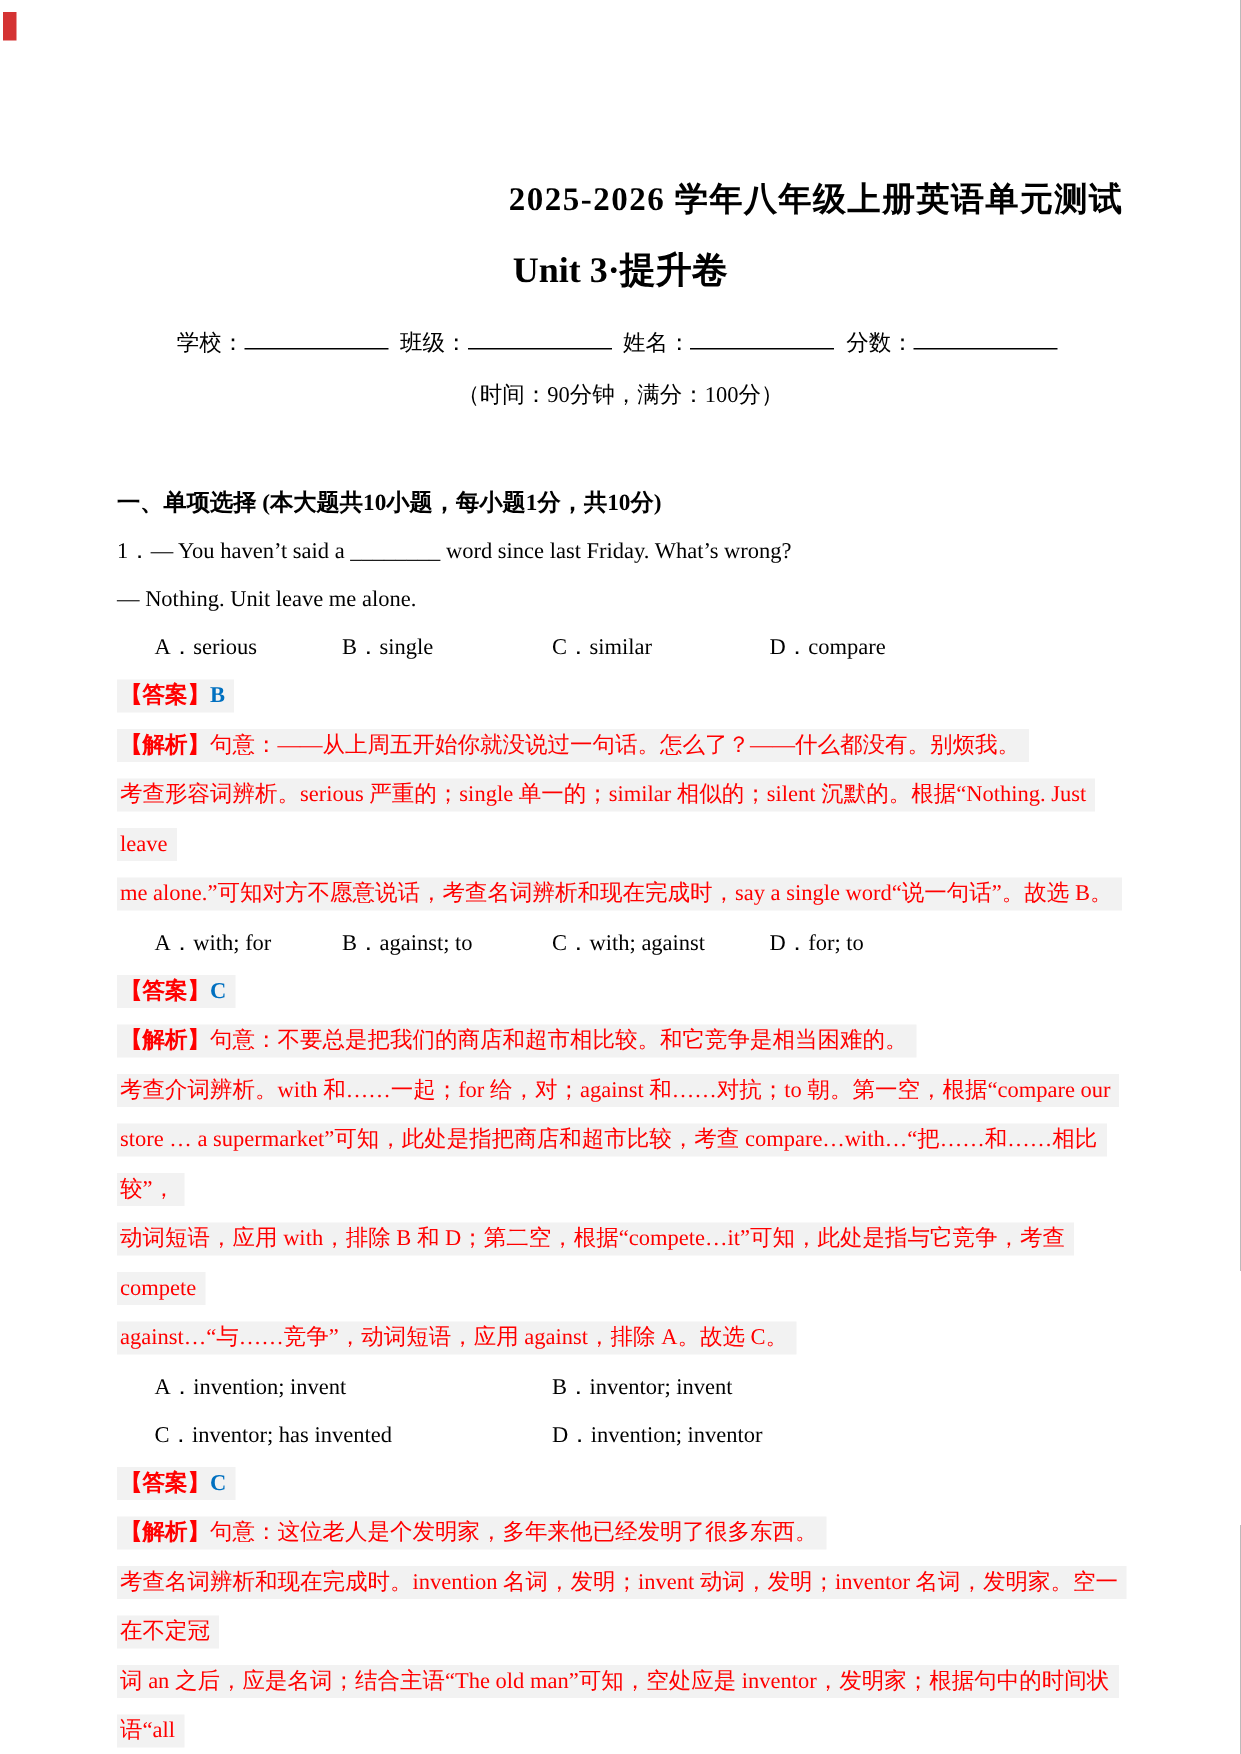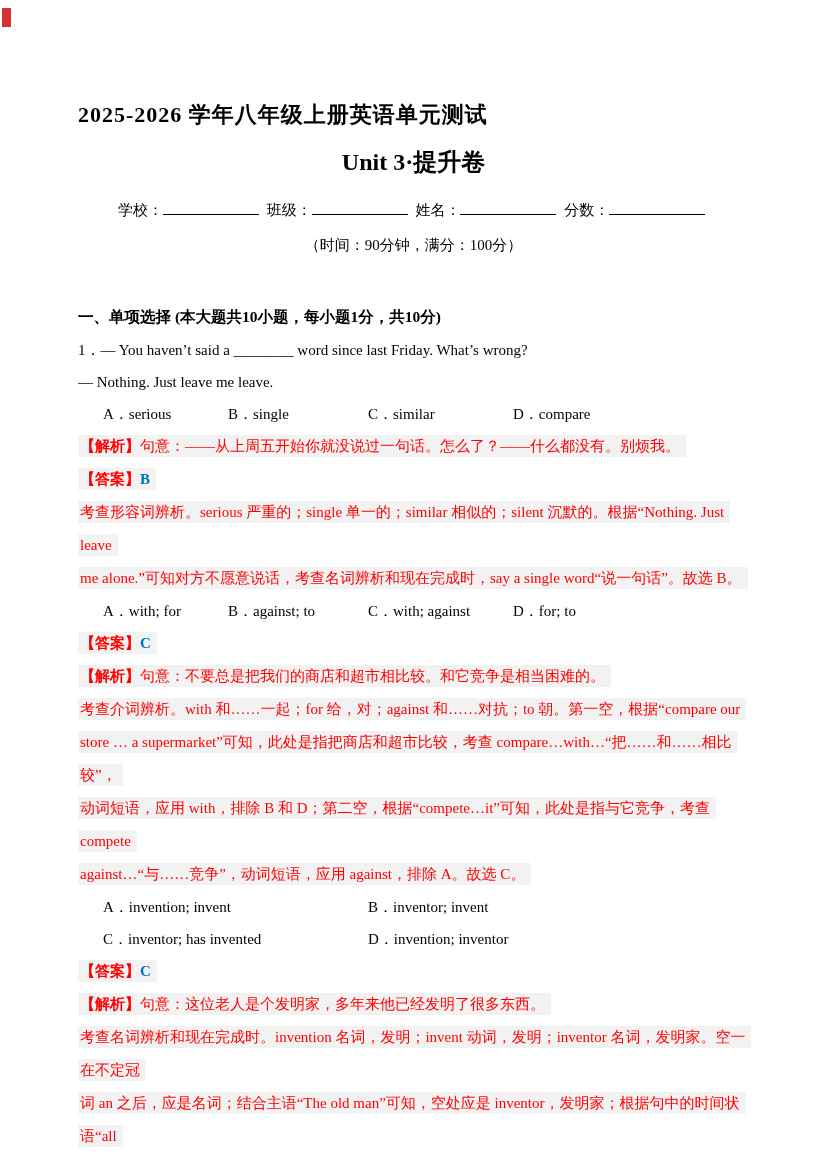--- a/index.html
+++ b/index.html
@@ -10,21 +10,21 @@
     background:#ffffff;
     box-sizing:border-box;
     padding:100px 78px 40px 78px;
     font-family:"Liberation Serif","DejaVu Serif",serif;
     font-size:15px; color:#000;
   }
   .corner-mark{
     position:absolute; left:2px; top:8px;
     width:9px; height:19px; background:#cf1d1d; opacity:.9;
   }
-  .exam-title{ text-align:left; font-size:22px; font-weight:bold; margin:0 0 16px 0; letter-spacing:1px;}
+  .exam-title{ text-align:right; font-size:22px; font-weight:bold; margin:18px 0 16px 0; letter-spacing:1px;}
   .exam-subtitle{ text-align:center; font-size:24px; font-weight:bold; margin:0 0 22px 0;}
   .form-line{ text-align:center; margin:0 0 16px 0; white-space:nowrap;}
   .blank{ display:inline-block; width:96px; height:14px; border-bottom:1px solid #000; margin-right:4px;}
   .time-line{ text-align:center; margin:0 0 52px 0;}
   .section-heading{ font-weight:bold; font-size:15.5px; margin:0 0 6px 0;}
   .stem{ line-height:32px;}
   .options{ display:flex; padding-left:25px; line-height:32px;}
   .opt-c1{ width:125px;} .opt-c2{ width:140px;} .opt-c3{ width:145px;} .opt-c4{ flex:1;}
   .opt-g{ width:265px;}
   .hl-wrap{ line-height:33px;}
@@ -56,32 +56,32 @@
 
   <div class="time-line">（时间：90分钟，满分：100分）</div>
 
   <div class="section-heading">
     <span>一、单项选择</span>
     <span>(本大题共10小题，每小题1分，共10分)</span>
   </div>
 
   <div class="question">
     <div class="stem">1．— You haven’t said a ________ word since last Friday. What’s wrong?</div>
-    <div class="stem">— Nothing. Just leave me leave.</div>
+    <div class="stem">— Nothing. Unit leave me alone.</div>
     <div class="options">
       <span class="opt-c1">A．serious</span>
       <span class="opt-c2">B．single</span>
       <span class="opt-c3">C．similar</span>
       <span class="opt-c4">D．compare</span>
     </div>
     <div class="hl-wrap">
-      <span class="hl red"><b class="lbl">【解析】</b><span>句意：——从上周五开始你就没说过一句话。怎么了？——什么都没有。别烦我。</span></span>
+      <span class="hl"><b class="lbl red">【答案】</b><span class="answer-letter blue">B</span></span>
     </div>
     <div class="hl-wrap">
-      <span class="hl"><b class="lbl red">【答案】</b><span class="answer-letter blue">B</span></span>
+      <span class="hl red"><b class="lbl">【解析】</b><span>句意：——从上周五开始你就没说过一句话。怎么了？——什么都没有。别烦我。</span></span>
     </div>
     <div class="hl-wrap">
       <span class="hl red">考查形容词辨析。serious 严重的；single 单一的；similar 相似的；silent 沉默的。根据“Nothing. Just leave</span>
     </div>
     <div class="hl-wrap">
       <span class="hl red">me alone.”可知对方不愿意说话，考查名词辨析和现在完成时，say a single word“说一句话”。故选 B。</span>
     </div>
   </div>
 
   <div class="question">

